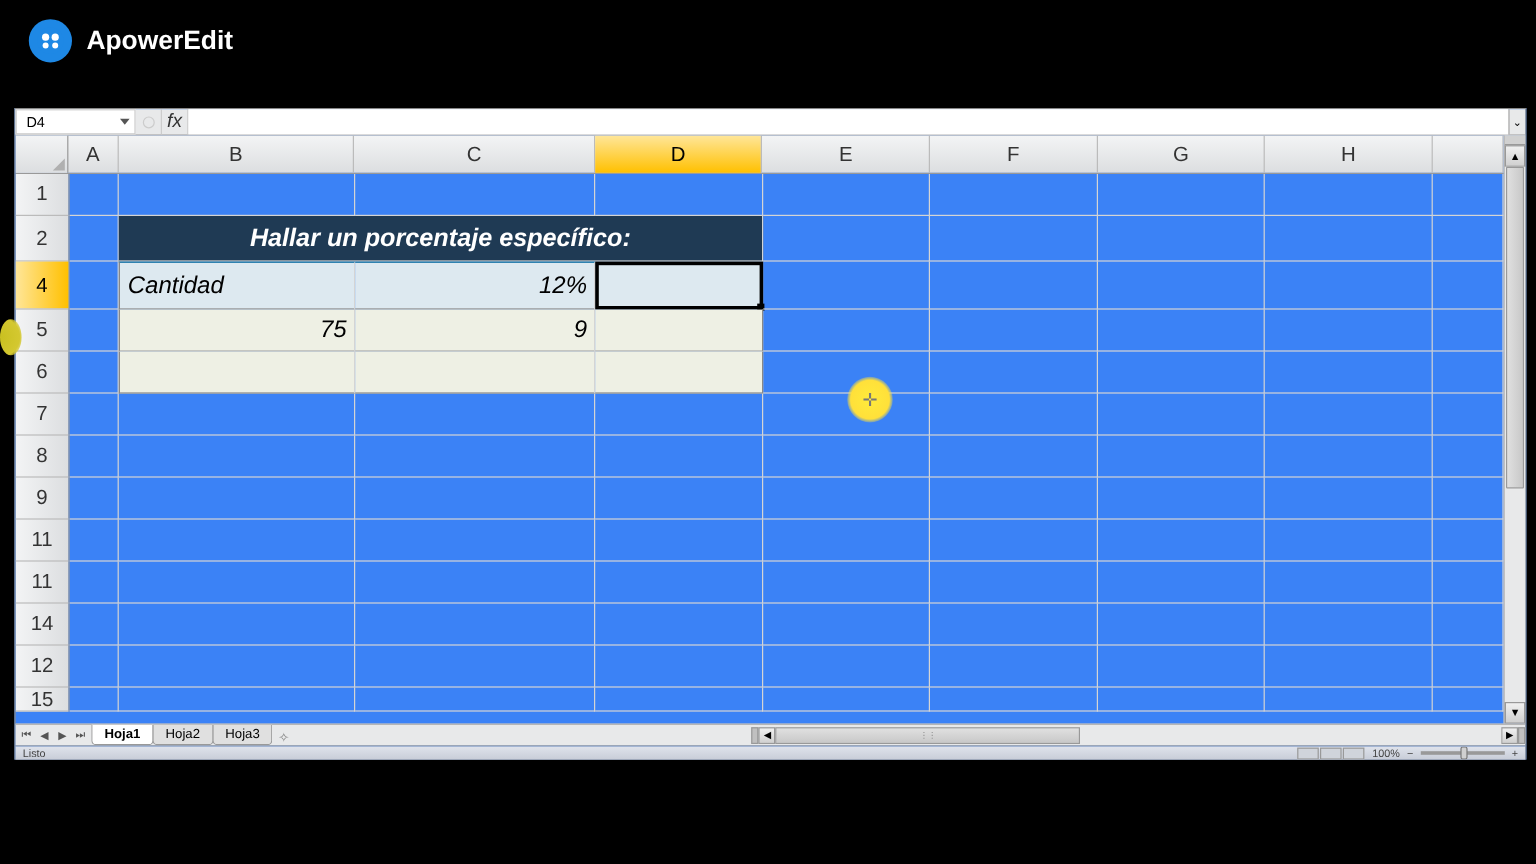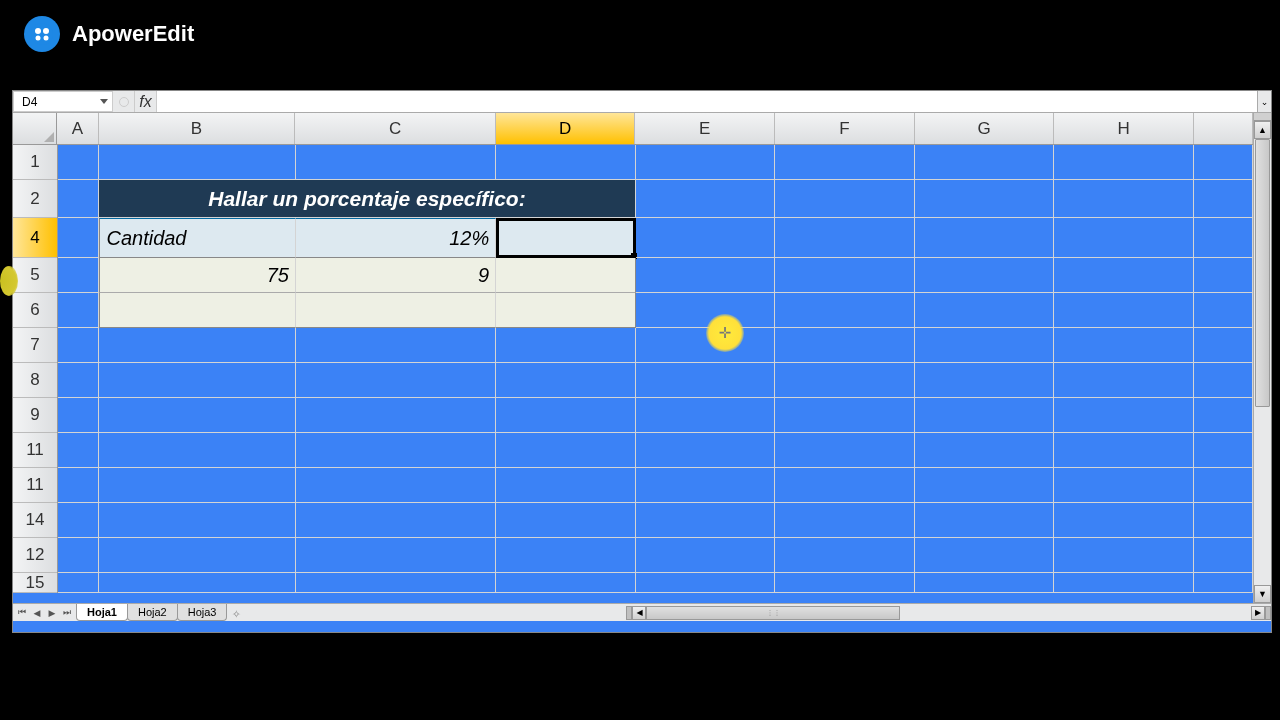--- a/index.html
+++ b/index.html
@@ -644,13 +644,29 @@
       <div class="hscroll-split"></div>
       <div class="hscroll-btn">◀</div>
       <div class="hscroll-track">
         <div class="hscroll-thumb">⋮⋮</div>
       </div>
       <div class="hscroll-btn">▶</div>
       <div class="hscroll-split"></div>
     </div>
   </div>
 
+  <div class="status-bar">
+    <span>Listo</span>
+    <div class="status-right">
+      <div class="view-btns">
+        <div class="view-btn"></div>
+        <div class="view-btn"></div>
+        <div class="view-btn"></div>
+      </div>
+      <span>100%</span>
+      <span>−</span>
+      <div class="zoom-slider">
+        <div class="zoom-handle"></div>
+      </div>
+      <span>+</span>
+    </div>
+  </div>
 </div>
 
 </body></html>

